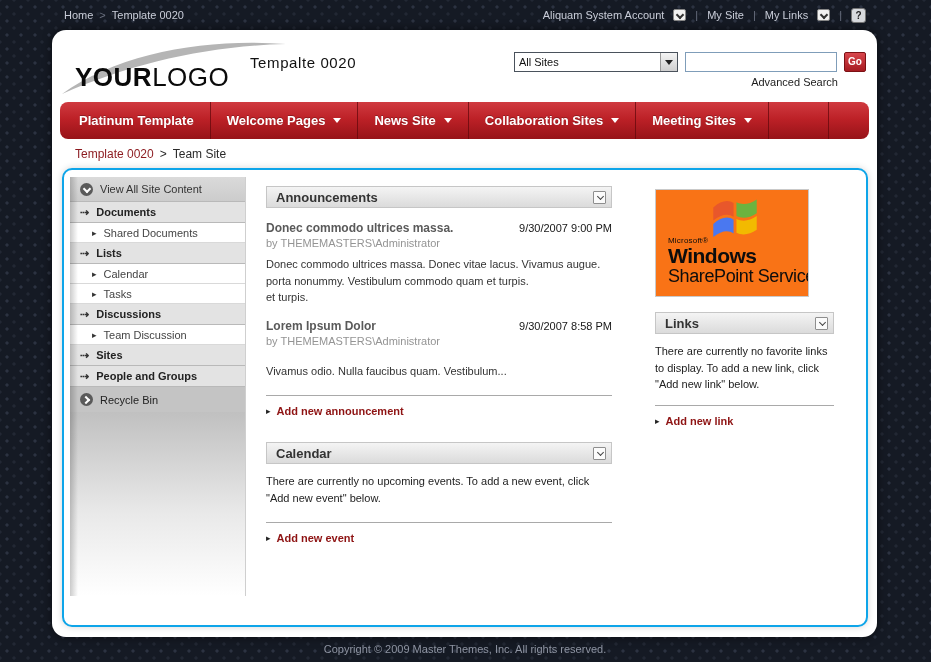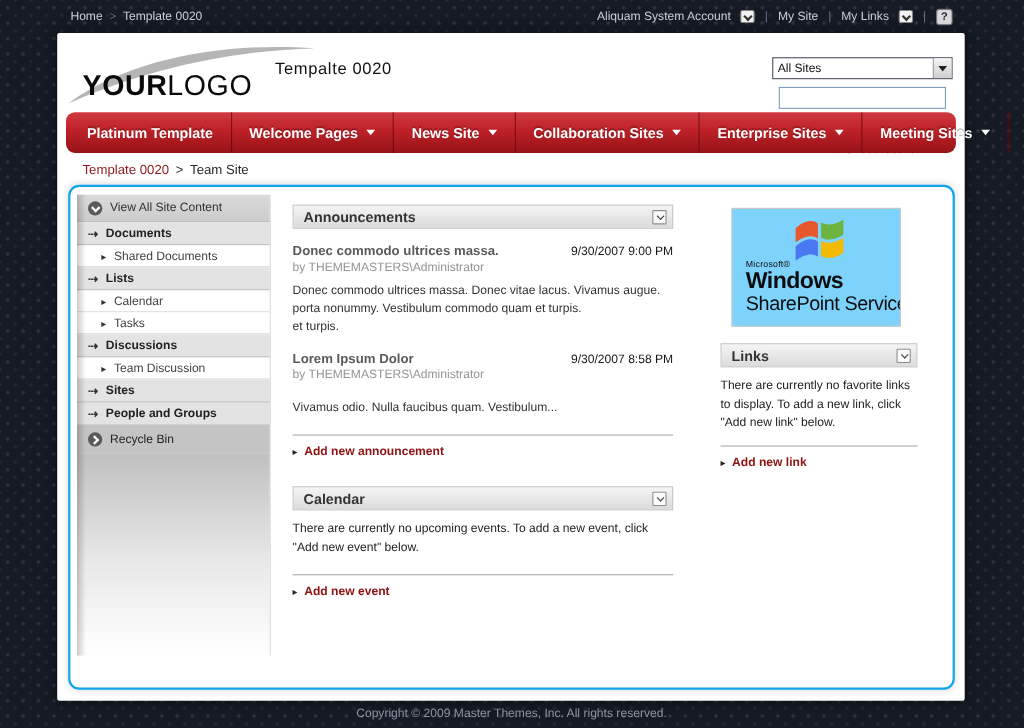--- a/index.html
+++ b/index.html
@@ -33,33 +33,33 @@
     border-right: 2px solid #333; border-bottom: 2px solid #333; transform: rotate(45deg);
   }
   .help-btn {
     width: 15px; height: 15px; border-radius: 3px; background: #d8dade; border: 1px solid #777;
     color: #222; font-size: 10px; font-weight: bold; text-align: center; line-height: 13px;
   }
 
   
   .container {
     position: relative; margin-left: 52px; width: 825px; height: 607px;
-    background: #ffffff; border-radius: 2px; box-shadow: 0 0 10px rgba(0,0,0,.55);
+    background: #ffffff; border-radius: 14px; box-shadow: 0 0 10px rgba(0,0,0,.55);
   }
 
   
   .header { position: relative; height: 72px; }
   .logo { position: absolute; left: 10px; top: 6px; width: 230px; height: 62px; }
   .logo svg { position: absolute; left: 0; top: 0; }
   .logo-text { position: absolute; left: 13px; top: 26px; font-size: 26px; color: #0a0a0a; letter-spacing: .5px; white-space: nowrap; }
   .logo-text .y { font-weight: 800; }
   .logo-text .l { font-weight: 400; }
   .site-title { position: absolute; left: 198px; top: 24px; font-size: 15px; color: #111; letter-spacing: .6px; }
   .search-area { position: absolute; right: 11px; top: 22px; }
-  .search-row { display: flex; gap: 7px; align-items: center; flex-direction: column; }
+  .search-row { display: flex; gap: 7px; align-items: center; }
   .fake-select {
     width: 164px; height: 20px; border: 1px solid #4a525c; background: #fff;
     display: flex; align-items: center; font-size: 11px; color: #111;
   }
   .fake-select .val { flex: 1; padding-left: 4px; }
   .fake-select .btn {
     width: 17px; height: 18px; background: linear-gradient(180deg,#f4f4f4,#cfcfcf);
     border-left: 1px solid #999; position: relative;
   }
   .fake-select .btn::after {
@@ -168,21 +168,21 @@
   .rule { border: none; border-top: 1px solid #a9a9a9; margin: 16px 0 0 0; }
   .add-link { display: flex; align-items: center; gap: 6px; margin-top: 9px; font-size: 11px; }
   .add-bullet { color: #222; font-size: 9px; }
   .add-text { color: #8e1313; font-weight: bold; }
 
   .calendar-sec { margin-top: 25px; }
   .empty-text { font-size: 11px; color: #222; margin-top: 9px; line-height: 1.5; }
 
   
   .wss-box {
-    margin-left: 10px; width: 154px; height: 108px; background: #7dd3fc; border: 1px solid #c9c9c9;
+    width: 154px; height: 108px; background: #f97316; border: 1px solid #c9c9c9;
     position: relative; overflow: hidden;
   }
   .wss-flag { position: absolute; left: 48px; top: 8px; }
   .wss-text { position: absolute; left: 12px; top: 46px; color: #0d0d0d; }
   .wss-ms { font-size: 8px; letter-spacing: .2px; }
   .wss-win { font-size: 21px; font-weight: bold; line-height: 1.0; letter-spacing: -.5px; }
   .wss-sp { font-size: 18px; font-weight: normal; letter-spacing: -.4px; white-space: nowrap; }
   .links-sec { margin-top: 15px; }
 
   
@@ -244,24 +244,20 @@
       <div class="nav-item">
         <span>Welcome Pages</span>
         <span class="nav-arrow"></span>
       </div>
       <div class="nav-item">
         <span>News Site</span>
         <span class="nav-arrow"></span>
       </div>
       <div class="nav-item">
         <span>Collaboration Sites</span>
-        <span class="nav-arrow"></span>
-      </div>
-      <div class="nav-item">
-        <span>Enterprise Sites</span>
         <span class="nav-arrow"></span>
       </div>
       <div class="nav-item">
         <span>Meeting Sites</span>
         <span class="nav-arrow"></span>
       </div>
       <div class="nav-item site-actions">
         
         
       </div>

